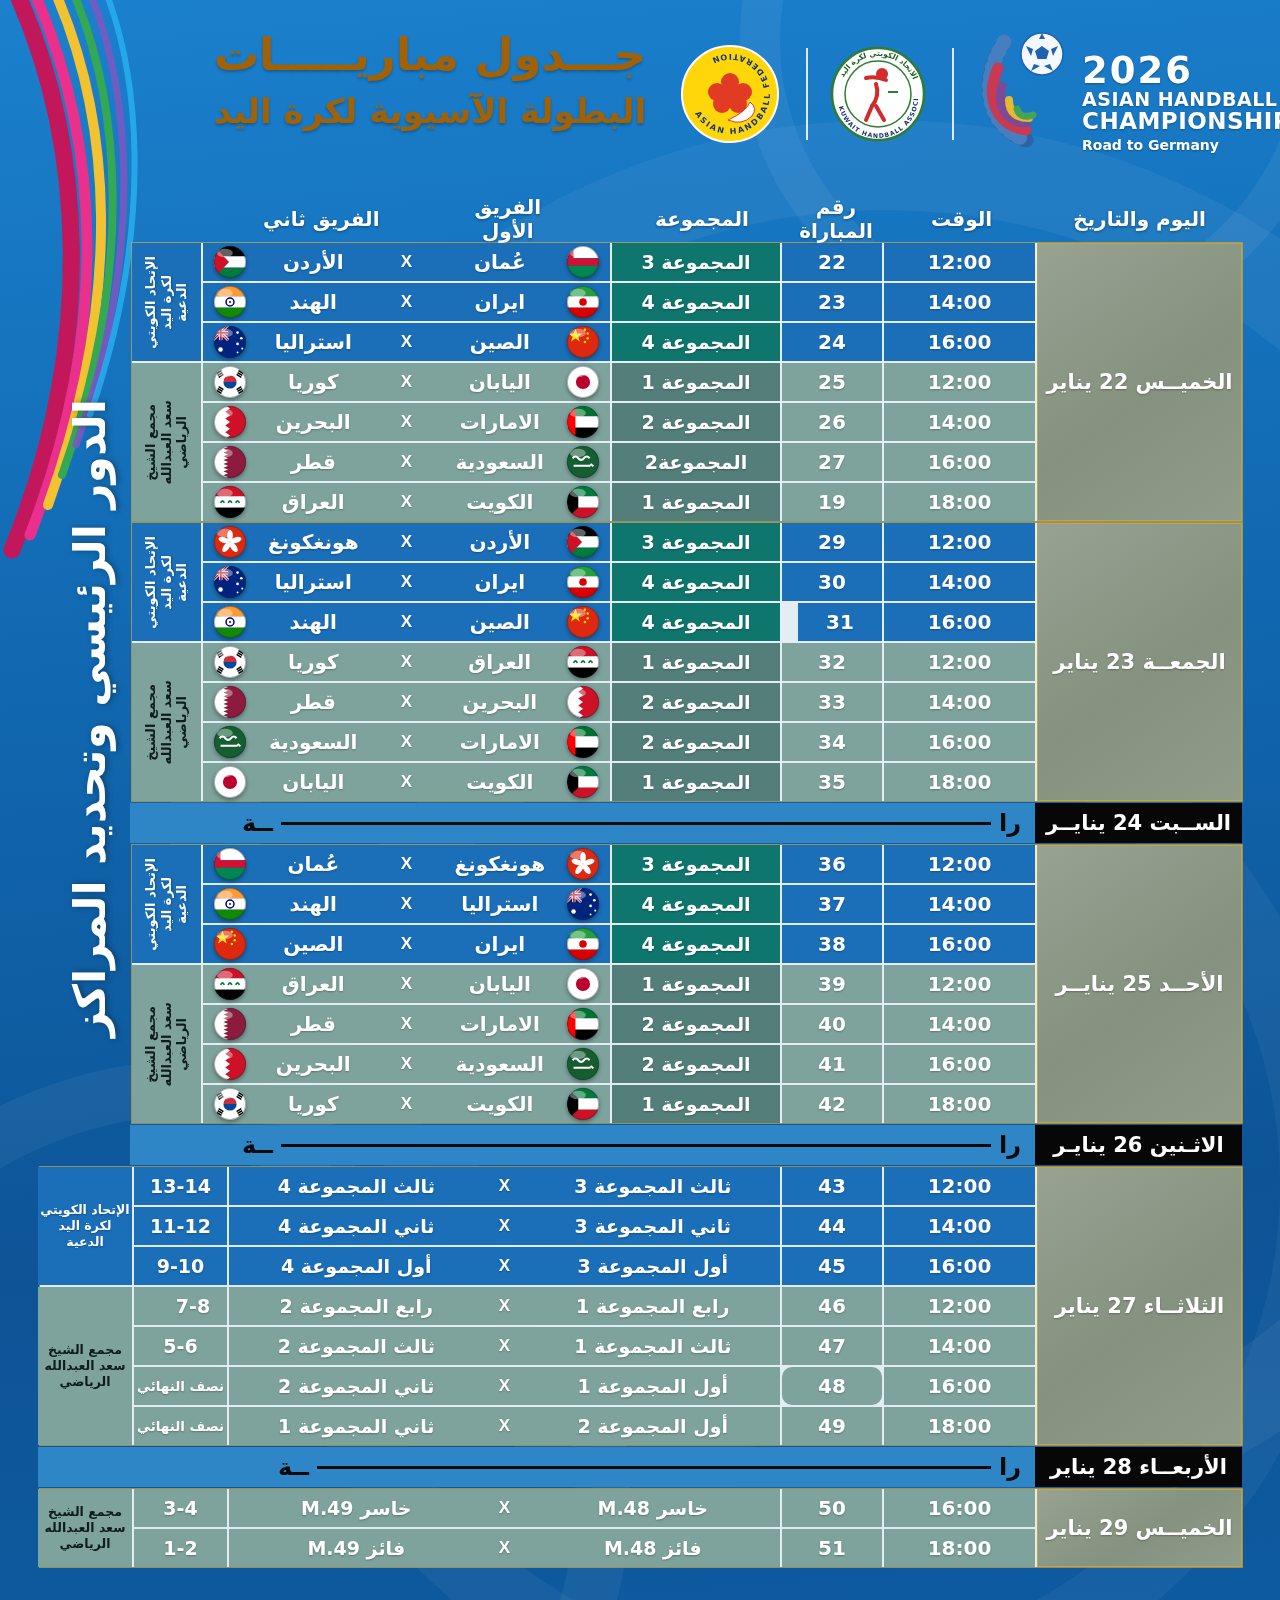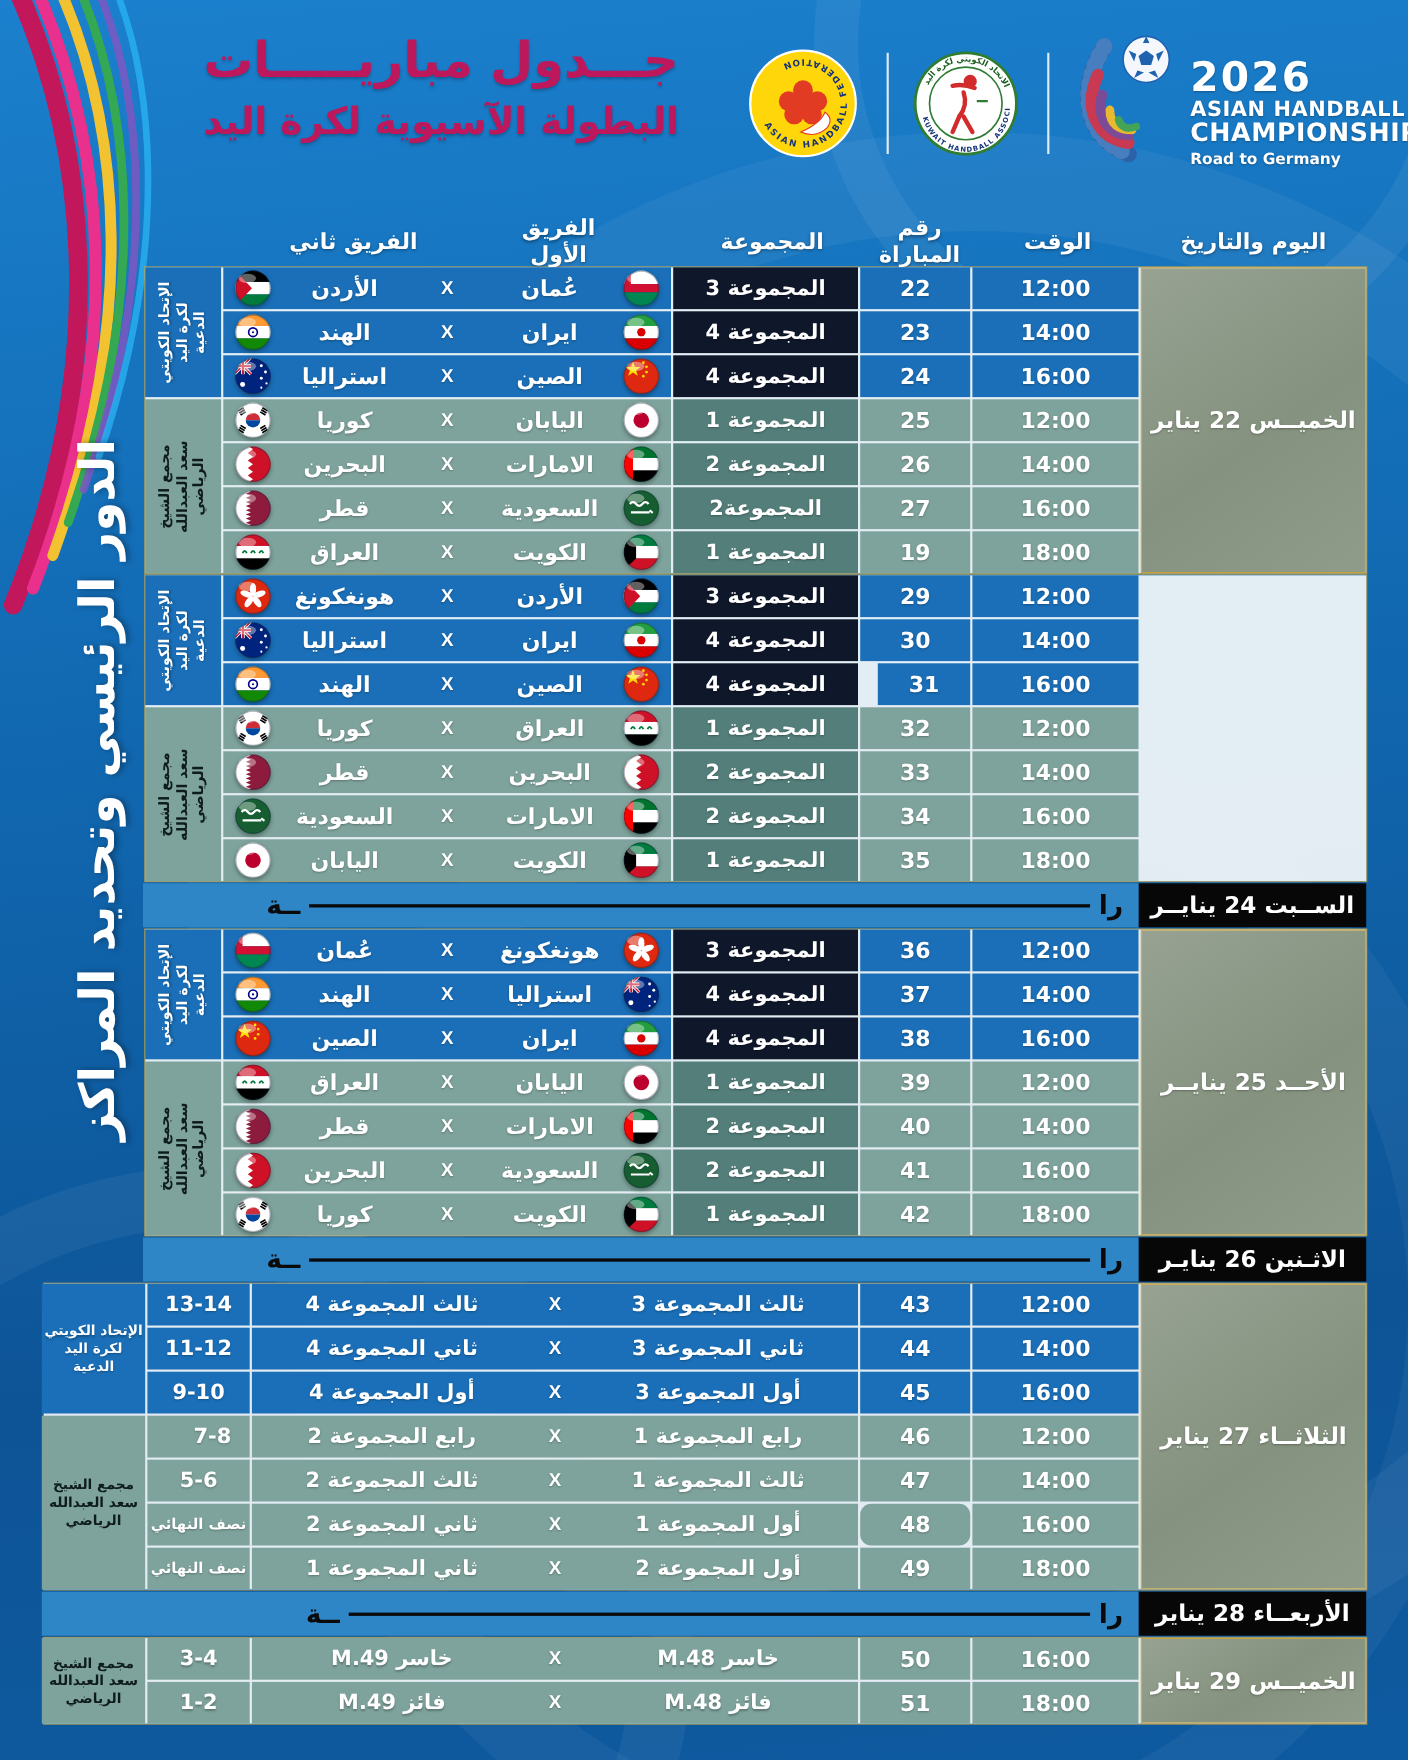--- a/index.html
+++ b/index.html
@@ -10,21 +10,21 @@
   }
   .swirl{position:absolute;border-radius:50%;pointer-events:none}
   #sw1{width:1250px;height:1250px;right:-320px;top:120px;border:90px solid rgba(255,255,255,.05)}
   #sw2{width:950px;height:950px;left:260px;top:640px;border:70px solid rgba(255,255,255,.045)}
   #sw3{width:760px;height:760px;left:-240px;top:1060px;border:55px solid rgba(255,255,255,.05)}
   #sw4{width:520px;height:520px;right:-60px;top:-260px;border:40px solid rgba(255,255,255,.06)}
 
   #ribbon{position:absolute;left:0;top:0;pointer-events:none}
 
   
-  #main-title{position:absolute;top:28px;left:185px;width:490px;text-align:left;color:#be185d;text-shadow:0 2px 3px rgba(0,0,0,.25)}
+  #main-title{position:absolute;top:28px;left:185px;width:490px;text-align:center;color:#a16207;text-shadow:0 2px 3px rgba(0,0,0,.25)}
   #main-title .t1{font-size:45px;font-weight:700;letter-spacing:1px}
   #main-title .t2{font-size:34px;font-weight:700;margin-top:10px}
   .logo{position:absolute}
   .logo-sep{position:absolute;width:2px;height:92px;background:rgba(255,255,255,.85)}
   #champ-text{position:absolute;left:1082px;top:52px;color:#fff;line-height:1.04;text-shadow:0 1px 2px rgba(0,0,0,.3)}
   #champ-text .y{font-size:37px;font-weight:700;letter-spacing:2px}
   #champ-text .l1{font-size:19px;font-weight:700;letter-spacing:.5px}
   #champ-text .l2{font-size:23px;font-weight:700;letter-spacing:.5px}
   #champ-text .sub{font-size:14px;font-weight:700;margin-top:4px}
 
@@ -43,21 +43,21 @@
   .header-teams .hlabel{flex:1}
 
   .day-grid{display:grid;gap:2px;background:rgba(245,248,250,.92);box-shadow:0 0 0 1px rgba(203,166,66,.7);
     margin-top:2px;grid-auto-rows:38px;direction:rtl}
   .g-upper{grid-template-columns:205px 151px 100px 168px 407px 69px;width:1110px}
   .g-place{grid-template-columns:205px 151px 100px 551px 93px 94px;width:1202px}
 
   .cell{display:flex;align-items:center;justify-content:center;color:#fff;font-weight:700;font-size:19px;text-shadow:0 1px 2px rgba(0,0,0,.28)}
   .bg-fed{background:#1a6fb8}
   .bg-cmx{background:#7ea39c}
-  .group-cell.bg-fed{background:#0f172a}
+  .group-cell.bg-fed{background:#0f766e}
   .group-cell.bg-cmx{background:#537e7a}
   .date-cell{background:linear-gradient(145deg,#97a292,#85927f 55%,#909c8a);border:1px solid #c9a23f;font-size:21px}
   .venue-cell.bg-cmx{color:#0e1c1c;text-shadow:none}
   .rot-inner{transform:rotate(-90deg);text-align:center;font-size:13px;line-height:1.2;white-space:nowrap}
   .flat-inner{text-align:center;font-size:12.5px;line-height:1.3}
   .teams-cell{padding:0 10px;gap:4px}
   .tname{flex:1;text-align:center;font-size:20px}
   .tdesc{flex:1;text-align:center;font-size:19px}
   .xmark{width:54px;text-align:center;font-size:17px;font-family:"Liberation Sans",sans-serif}
   .flag{width:34px;height:34px;flex:0 0 34px;filter:drop-shadow(0 2px 2px rgba(0,0,0,.35))}
@@ -484,20 +484,21 @@
                 <path d="M16,19 q2,-4.5 4,0"></path>
                 <path d="M24,19 q2,-4.5 4,0"></path>
               </g>
             </g>
             <ellipse cx="12.5" cy="8.5" rx="8.5" ry="4.5" fill="rgba(255,255,255,.38)"></ellipse>
             <circle cx="18" cy="18" r="16.5" fill="none" stroke="rgba(20,40,60,.35)" stroke-width="1.2"></circle>
           </svg>
         </div>
       </div>
       <div class="day-grid g-upper">
+        <div class="cell date-cell" style="grid-area: 1 / 1 / span 7;">الجمعــة 23 يناير</div>
         <div class="cell venue-cell bg-fed" style="grid-area: 1 / 6 / span 3;">
           <div class="rot-inner" style="width: 112px;">
             <div>الإتحاد الكويتي</div>
             <div>لكرة اليد</div>
             <div>الدعية</div>
           </div>
         </div>
         <div class="cell time-cell bg-fed" style="grid-area: 1 / 2;">12:00</div>
         <div class="cell no-cell bg-fed" style="grid-area: 1 / 3;">29</div>
         <div class="cell group-cell bg-fed" style="grid-area: 1 / 4;">المجموعة 3</div>

